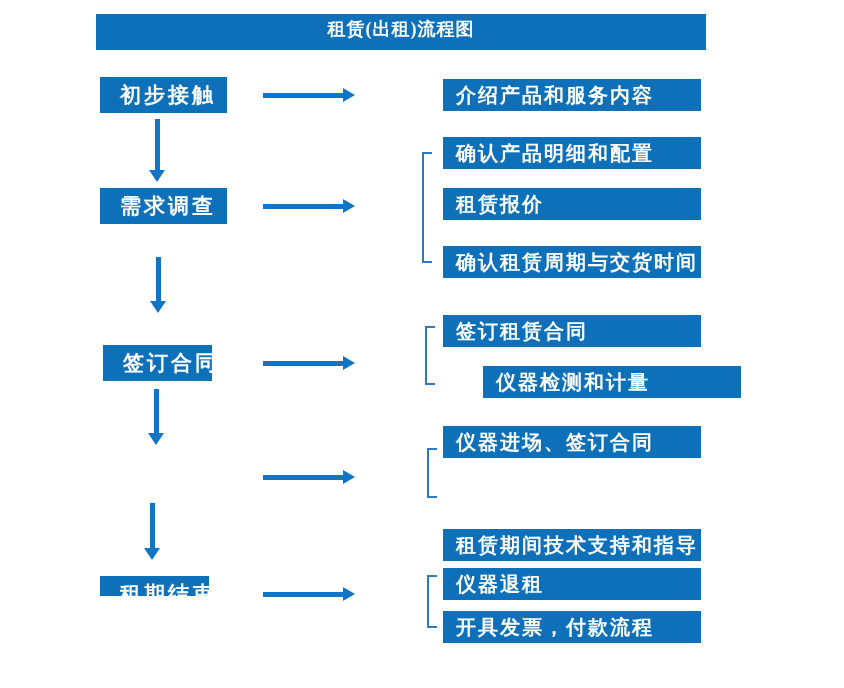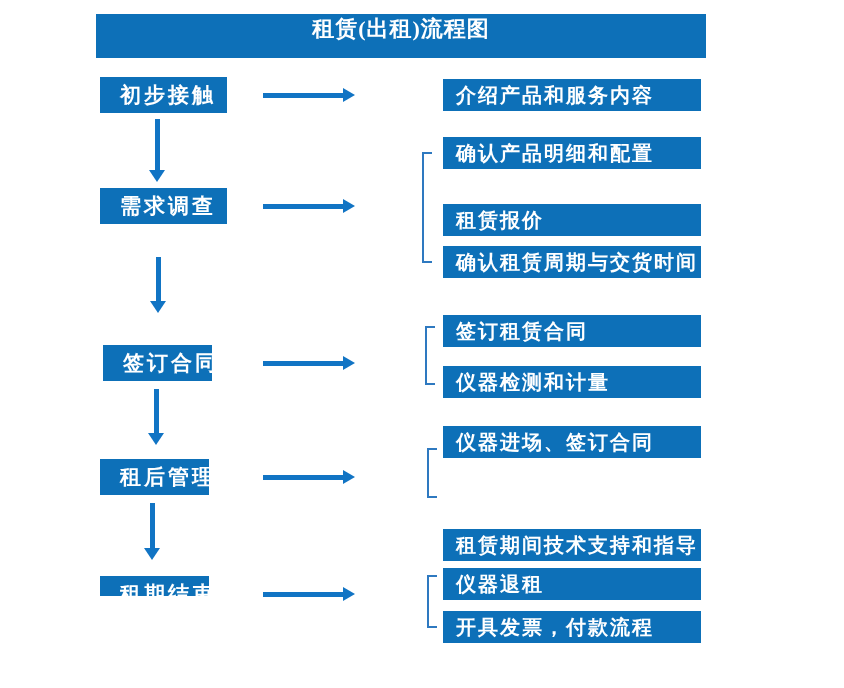--- a/index.html
+++ b/index.html
@@ -13,46 +13,46 @@
   .box{
     position:absolute;
     background:#0d70b8;
     color:#ffffff;
     font-weight:bold;
     box-sizing:border-box;
     white-space:nowrap;
   }
   
   .title{
-    left:96px;top:14px;width:610px;height:44px;
-    font-size:22px;line-height:30px;
+    left:96px;top:14px;width:610px;height:36px;
+    font-size:18px;line-height:30px;
     text-align:center;letter-spacing:1px;
   }
   
   .step{
     font-size:21px;letter-spacing:3px;
     padding-left:20px;
   }
   .lb1{left:100px;top:77px; width:127px;height:36px;line-height:36px;}
   .lb2{left:100px;top:188px;width:127px;height:36px;line-height:36px;}
   .lb3{left:103px;top:345px;width:109px;height:36px;line-height:36px;}
   .lb4{left:100px;top:459px;width:109px;height:36px;line-height:36px;}
   .lb5{left:100px;top:576px;width:109px;height:20px;line-height:36px;}
   
   .out{
     left:443px;width:258px;height:32px;line-height:32px;
     font-size:20px;letter-spacing:2px;
     padding-left:13px;
   }
   .rb1{top:79px;}
   .rb2{top:137px;}
-  .rb3{top:204px;}
+  .rb3{top:188px;}
   .rb4{top:246px;}
   .rb5{top:315px;}
-  .rb6{top:366px;}
+  .rb6{top:366px;margin-left:40px;}
   .rb7{top:426px;}
   .rb8{top:493px;margin-top:36px;}
   .rb9{top:560px;margin-top:8px;}
   .rb10{top:611px;}
   
   .harrow{position:absolute;left:263px;width:92px;height:14px;}
   .harrow .shaft{
     position:absolute;left:0;top:4.5px;width:80px;height:5px;
     background:#1174c4;
   }
@@ -103,21 +103,20 @@
 </head>
 <body>
 
 <div id="canvas">
 
   <div class="box title">租赁(出租)流程图</div>
 
   <div class="box step lb1">初步接触</div>
   <div class="box step lb3">签订合同</div>
   <div class="box step lb2">需求调查</div>
-  <div class="box step lb4">租后管理</div>
   <div class="box step lb5">租期结束</div>
 
   <div class="varrow va1">
       <div class="shaft"></div>
       <div class="head"></div>
     </div>
   <div class="varrow va2">
       <div class="shaft"></div>
       <div class="head"></div>
     </div>

